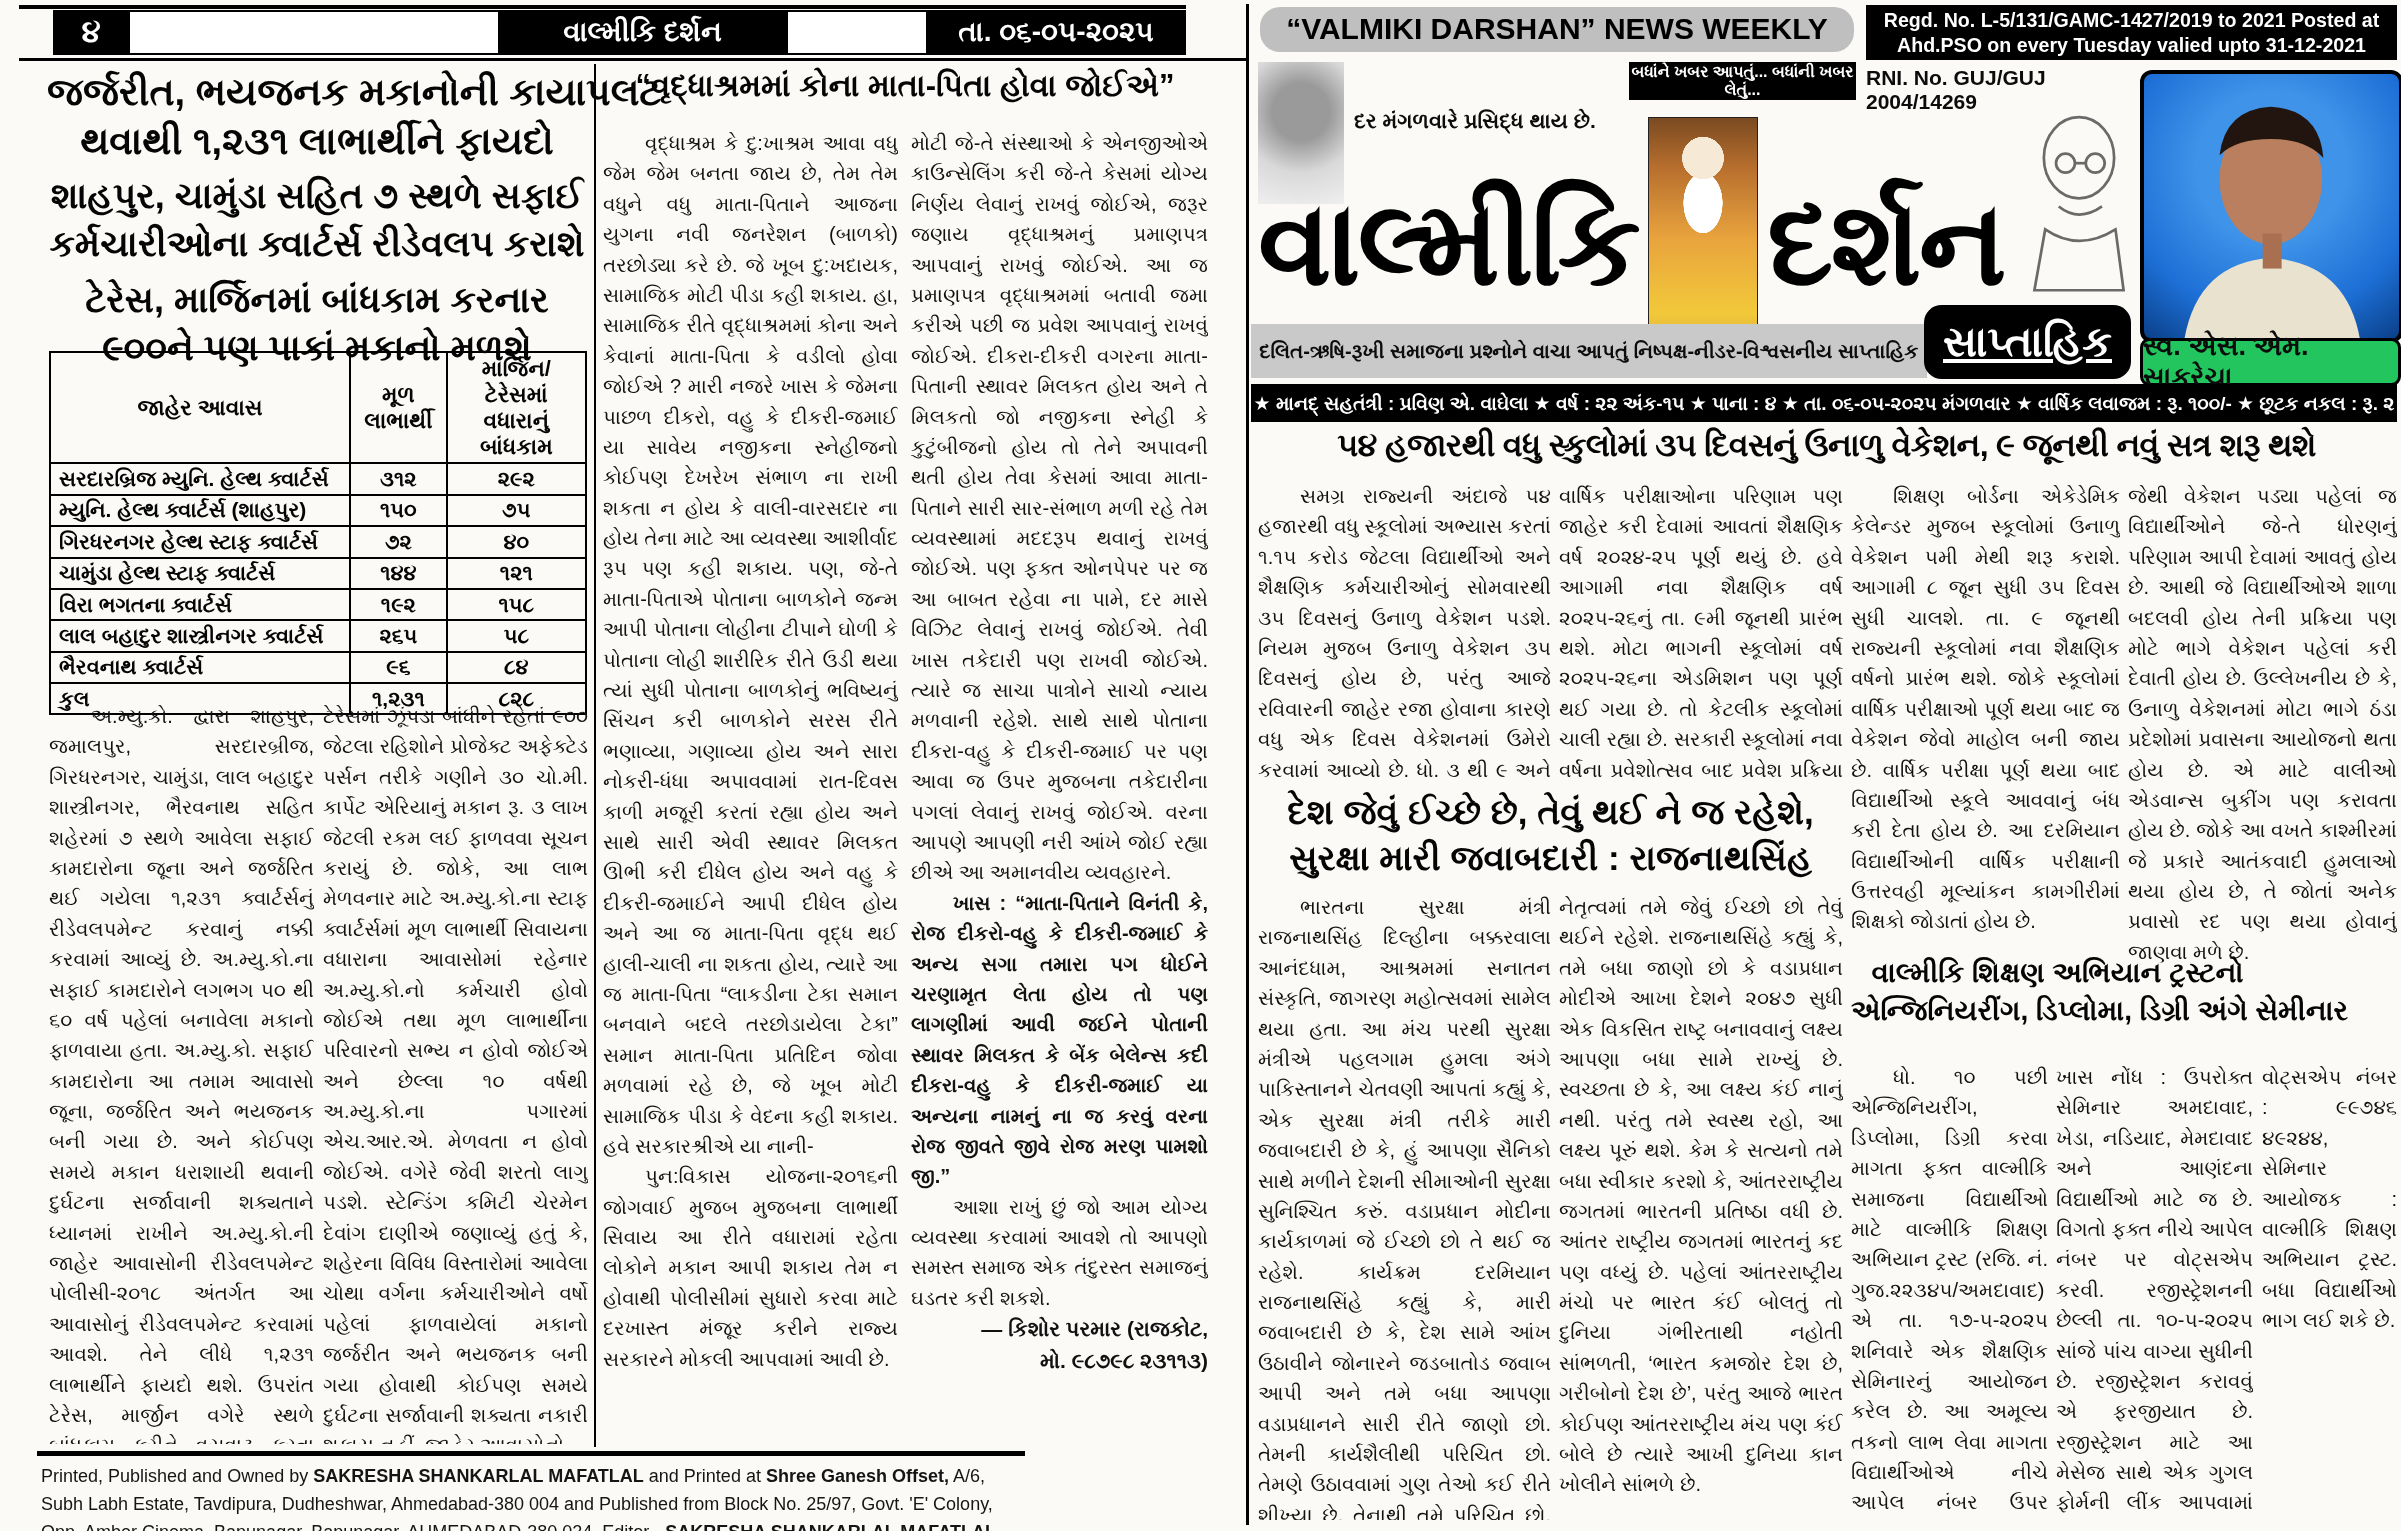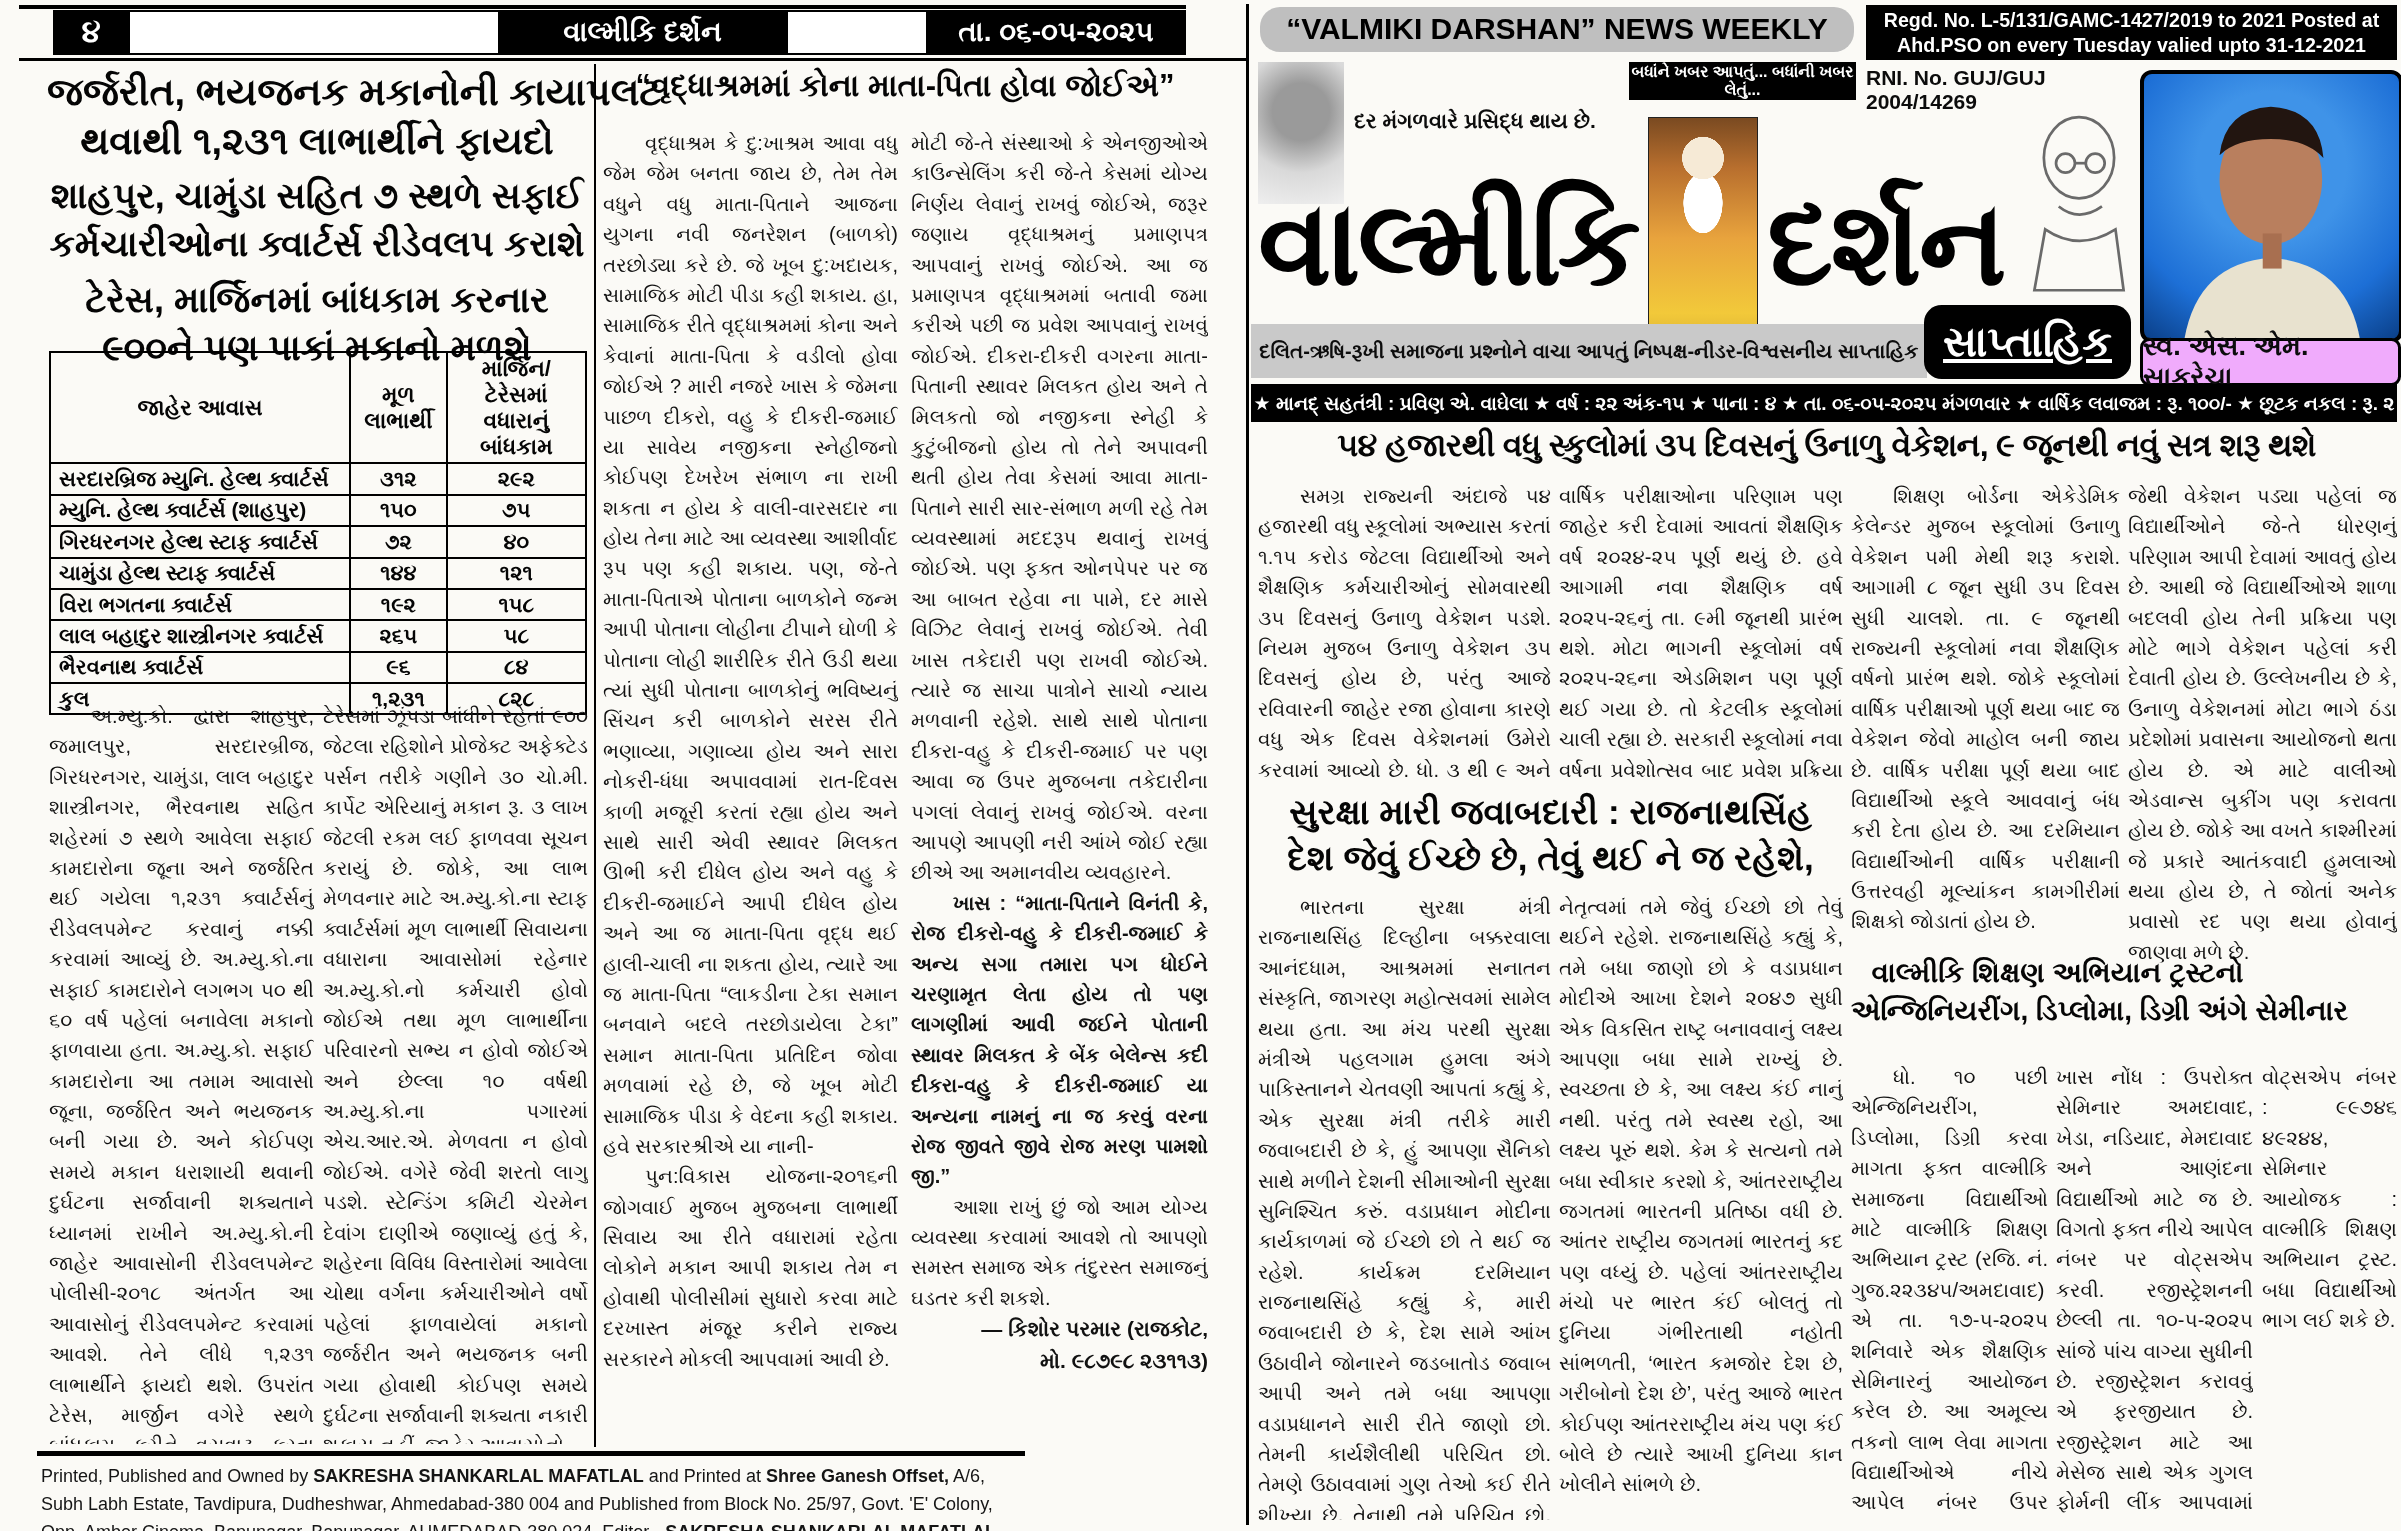--- a/index.html
+++ b/index.html
@@ -11,21 +11,21 @@
   .hl{font-weight:bold;text-align:center;color:#050505;}
   .hl .ln{white-space:nowrap;}
   .body-text{font-size:20px;line-height:1.52;text-align:justify;overflow:hidden;color:#111;}
   .body-text p{margin:0;text-indent:42px;}
   .body-text p.noind{text-indent:0;}
   .bold{font-weight:bold;}
   table.qtable{border-collapse:collapse;width:100%;height:100%;font-size:21px;font-weight:bold;color:#050505;}
   table.qtable td,table.qtable th{border:2px solid #000;padding:2.7px 8px;}
   table.qtable th{text-align:center;font-size:22px;}
   table.qtable td.num,table.qtable th.num{text-align:center;}
-  .caption-box{border:3.4px solid #000;border-radius:9.5px;background:#f0abfc;display:flex;align-items:center;justify-content:center;
+  .caption-box{border:3.4px solid #000;border-radius:9.5px;background:#22c55e;display:flex;align-items:center;justify-content:center;
                font-weight:bold;font-size:27px;}
   .gray-bar{background:#c9c9c9;display:flex;align-items:center;justify-content:center;font-weight:bold;font-size:20px;text-align:center;}
   .round-black{background:#000;color:#fff;border-radius:17.6px;display:flex;align-items:center;justify-content:center;
                font-weight:bold;font-size:42px;text-decoration:underline;}
   .news-weekly{background:#bfbfbf;border-radius:20px;display:flex;align-items:center;justify-content:center;
                font-weight:bold;color:#000;font-size:30px;white-space:nowrap;}
   .masthead-title{font-weight:800;font-size:118px;letter-spacing:-2.7px;color:#000;line-height:1;}
   .sig{font-weight:bold;text-align:right;font-size:21px;line-height:1.5;}
   .valmiki-img{background:
       radial-gradient(ellipse 32% 14% at 50% 16%, #f6ead6 0 60%, transparent 61%),
@@ -193,22 +193,22 @@
     <p class="noind">વાર્ષિક પરીક્ષાઓના પરિણામ પણ જાહેર કરી દેવામાં આવતાં શૈક્ષણિક વર્ષ ૨૦૨૪-૨૫ પૂર્ણ થયું છે. હવે આગામી નવા શૈક્ષણિક વર્ષ ૨૦૨૫-૨૬નું તા. ૯મી જૂનથી પ્રારંભ થશે. મોટા ભાગની સ્કૂલોમાં વર્ષ ૨૦૨૫-૨૬ના એડમિશન પણ પૂર્ણ થઈ ગયા છે. તો કેટલીક સ્કૂલોમાં ચાલી રહ્યા છે. સરકારી સ્કૂલોમાં નવા વર્ષના પ્રવેશોત્સવ બાદ પ્રવેશ પ્રક્રિયા હાથ ધરાશે.</p>
   </div>
   <div class="abs body-text" style="left:1851px;top:481px;width:269px;height:463px;">
     <p>શિક્ષણ બોર્ડના એકેડેમિક કેલેન્ડર મુજબ સ્કૂલોમાં ઉનાળુ વેકેશન ૫મી મેથી શરૂ કરાશે. આગામી ૮ જૂન સુધી ૩૫ દિવસ સુધી ચાલશે. તા. ૯ જૂનથી રાજ્યની સ્કૂલોમાં નવા શૈક્ષણિક વર્ષનો પ્રારંભ થશે. જોકે સ્કૂલોમાં વાર્ષિક પરીક્ષાઓ પૂર્ણ થયા બાદ જ વેકેશન જેવો માહોલ બની જાય છે. વાર્ષિક પરીક્ષા પૂર્ણ થયા બાદ વિદ્યાર્થીઓ સ્કૂલે આવવાનું બંધ કરી દેતા હોય છે. આ દરમિયાન વિદ્યાર્થીઓની વાર્ષિક પરીક્ષાની ઉત્તરવહી મૂલ્યાંકન કામગીરીમાં શિક્ષકો જોડાતાં હોય છે.</p>
   </div>
   <div class="abs body-text" style="left:2128px;top:481px;width:269px;height:569px;">
     <p class="noind">જેથી વેકેશન પડ્યા પહેલાં જ વિદ્યાર્થીઓને જે-તે ધોરણનું પરિણામ આપી દેવામાં આવતું હોય છે. આથી જે વિદ્યાર્થીઓએ શાળા બદલવી હોય તેની પ્રક્રિયા પણ મોટે ભાગે વેકેશન પહેલાં કરી દેવાતી હોય છે. ઉલ્લેખનીય છે કે, ઉનાળુ વેકેશનમાં મોટા ભાગે ઠંડા પ્રદેશોમાં પ્રવાસના આયોજનો થતા હોય છે. એ માટે વાલીઓ એડવાન્સ બુકીંગ પણ કરાવતા હોય છે. જોકે આ વખતે કાશ્મીરમાં જે પ્રકારે આતંકવાદી હુમલાઓ થયા હોય છે, તે જોતાં અનેક પ્રવાસો રદ પણ થયા હોવાનું જાણવા મળે છે.</p>
   </div>
 
   <div class="abs hl" style="left:1258px;top:789px;width:585px;font-size:35px;line-height:1.3;">
+    <div class="ln">દેશ જેવું ઈચ્છે છે, તેવું થઈ ને જ રહેશે,</div>
     <div class="ln">સુરક્ષા મારી જવાબદારી : રાજનાથસિંહ</div>
-    <div class="ln">દેશ જેવું ઈચ્છે છે, તેવું થઈ ને જ રહેશે,</div>
   </div>
   <div class="abs body-text" style="left:1258px;top:892px;width:293px;height:628px;">
     <p>ભારતના સુરક્ષા મંત્રી રાજનાથસિંહ દિલ્હીના બક્કરવાલા આનંદધામ, આશ્રમમાં સનાતન સંસ્કૃતિ, જાગરણ મહોત્સવમાં સામેલ થયા હતા. આ મંચ પરથી સુરક્ષા મંત્રીએ પહલગામ હુમલા અંગે પાકિસ્તાનને ચેતવણી આપતાં કહ્યું કે, એક સુરક્ષા મંત્રી તરીકે મારી જવાબદારી છે કે, હું આપણા સૈનિકો સાથે મળીને દેશની સીમાઓની સુરક્ષા સુનિશ્ચિત કરું. વડાપ્રધાન મોદીના કાર્યકાળમાં જે ઈચ્છો છો તે થઈ જ રહેશે. કાર્યક્રમ દરમિયાન રાજનાથસિંહે કહ્યું કે, મારી જવાબદારી છે કે, દેશ સામે આંખ ઉઠાવીને જોનારને જડબાતોડ જવાબ આપી અને તમે બધા આપણા વડાપ્રધાનને સારી રીતે જાણો છો. તેમની કાર્યશૈલીથી પરિચિત છો. તેમણે ઉઠાવવામાં ગુણ તેઓ કઈ રીતે શીખ્યા છે, તેનાથી તમે પરિચિત છો. વડાપ્રધાન મોદીના</p>
   </div>
   <div class="abs body-text" style="left:1559px;top:892px;width:284px;height:628px;">
     <p class="noind">નેતૃત્વમાં તમે જેવું ઈચ્છો છો તેવું થઈને રહેશે. રાજનાથસિંહે કહ્યું કે, તમે બધા જાણો છો કે વડાપ્રધાન મોદીએ આખા દેશને ૨૦૪૭ સુધી એક વિકસિત રાષ્ટ્ર બનાવવાનું લક્ષ્ય આપણા બધા સામે રાખ્યું છે. સ્વચ્છતા છે કે, આ લક્ષ્ય કંઈ નાનું નથી. પરંતુ તમે સ્વસ્થ રહો, આ લક્ષ્ય પૂરું થશે. કેમ કે સત્યનો તમે બધા સ્વીકાર કરશો કે, આંતરરાષ્ટ્રીય જગતમાં ભારતની પ્રતિષ્ઠા વધી છે. આંતર રાષ્ટ્રીય જગતમાં ભારતનું કદ પણ વધ્યું છે. પહેલાં આંતરરાષ્ટ્રીય મંચો પર ભારત કંઈ બોલતું તો દુનિયા ગંભીરતાથી નહોતી સાંભળતી, ‘ભારત કમજોર દેશ છે, ગરીબોનો દેશ છે’, પરંતુ આજે ભારત કોઈપણ આંતરરાષ્ટ્રીય મંચ પણ કંઈ બોલે છે ત્યારે આખી દુનિયા કાન ખોલીને સાંભળે છે.</p>
   </div>
 
   <div class="abs hl" style="left:1851px;top:954px;width:413px;font-size:28px;line-height:1.35;">
     <div class="ln">વાલ્મીકિ શિક્ષણ અભિયાન ટ્રસ્ટનો</div>

